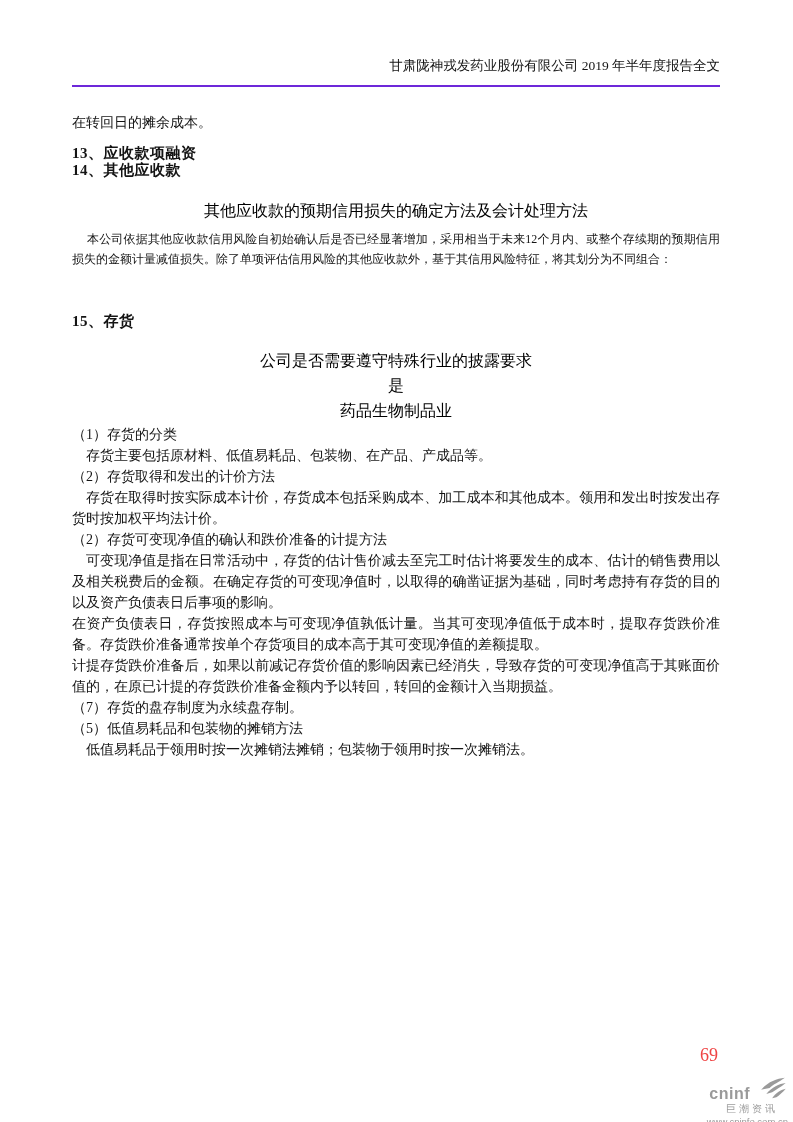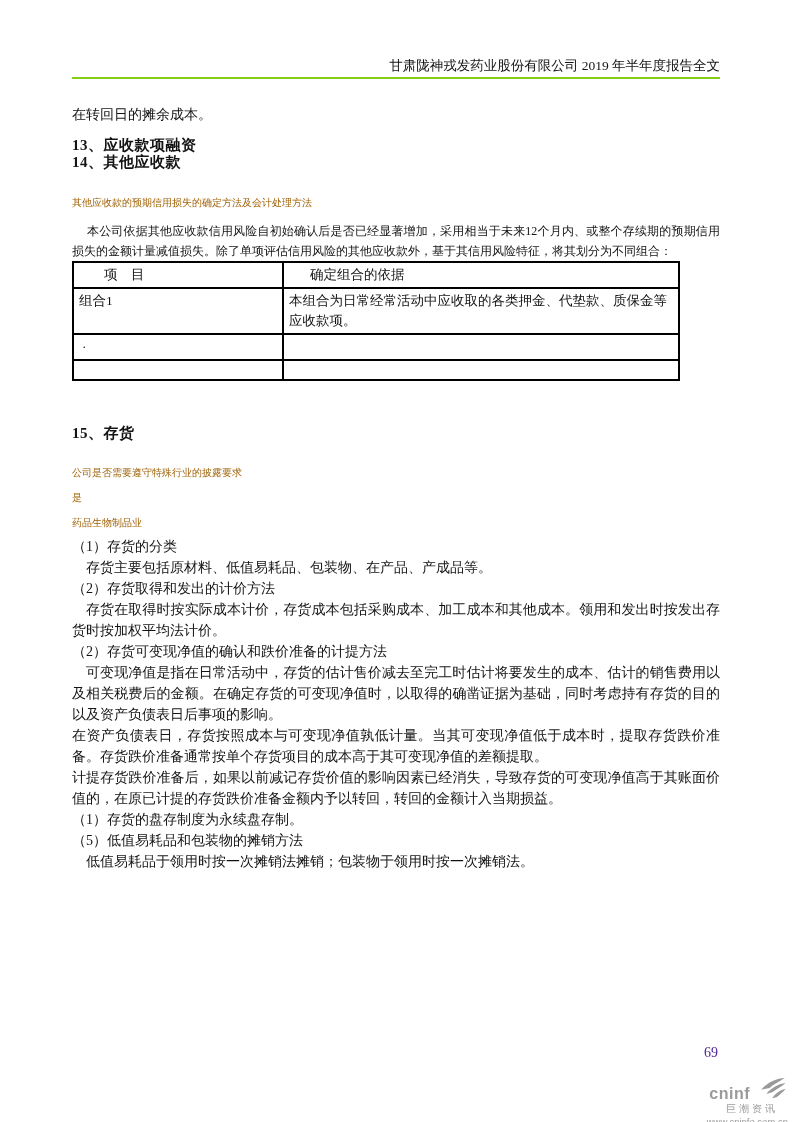--- a/index.html
+++ b/index.html
@@ -9,39 +9,39 @@
     width:793px; height:1122px;
     background:#ffffff;
     margin:0 auto;
     font-family:"Liberation Serif","DejaVu Serif",serif;
     color:#141414;
     overflow:hidden;
   }
   .content { position:absolute; left:72px; right:73px; top:0; }
 
   .report-header {
-    padding-top:58px; padding-bottom:4px;
-    border-bottom:2px solid #84cc16;
+    padding-top:58px; padding-bottom:12px;
+    border-bottom:2px solid #6d28d9;
     text-align:right;
     font-size:13.5px; line-height:15px;
     white-space:nowrap;
   }
 
   .intro { margin-top:25px; font-size:14px; line-height:21px; }
 
   h2.sec {
     font-size:15px; line-height:17px; font-weight:bold;
     letter-spacing:0.5px;
   }
   .sec13 { margin-top:12px; }
   .sec14 { }
   .sec15 { margin-top:44px; }
   .sec16 { margin-top:18px; }
 
-  .small-note { font-size:10px; line-height:14px; color:#a16207; }
+  .small-note { font-size:16px; line-height:14px; color:#000000;text-align:center; }
   .note14 { margin-top:25px; }
   .q15  { margin-top:24px; }
   .a15  { margin-top:11px; }
   .ind15{ margin-top:11px; }
 
   .para {
     margin-top:11px;
     font-size:12px; line-height:20px;
     text-align:justify;
     text-indent:15px;
@@ -75,21 +75,21 @@
   .items p {
     font-size:14px; line-height:21px;
     text-align:justify;
   }
   .items p.ind1 { text-indent:14px; }
   .items p.noind { text-indent:0; }
   .items p.paren { text-indent:0; }
 
   .page-num {
     position:absolute; top:1045px; right:75px;
-    font-size:14px; color:#4c1d95;
+    font-size:18px; color:#ef4444;
   }
 
   .cninf-logo {
     position:absolute; right:5px; top:1077px;
     width:88px;
     color:#9a9a9a;
     text-align:center;
     font-family:"Liberation Sans","DejaVu Sans",sans-serif;
     line-height:1;
   }
@@ -111,61 +111,37 @@
     <p class="intro">在转回日的摊余成本。</p>
 
     <h2 class="sec sec13">13、应收款项融资</h2>
 
     <h2 class="sec sec14">14、其他应收款</h2>
 
     <p class="small-note note14">其他应收款的预期信用损失的确定方法及会计处理方法</p>
 
     <p class="para">本公司依据其他应收款信用风险自初始确认后是否已经显著增加，采用相当于未来12个月内、或整个存续期的预期信用损失的金额计量减值损失。除了单项评估信用风险的其他应收款外，基于其信用风险特征，将其划分为不同组合：</p>
 
-    <table class="combo">
-      <colgroup>
-          <col class="c1">
-          <col class="c2">
-        </colgroup>
-      <tbody>
-          <tr>
-        <th class="h1">项　目</th>
-        <th class="h2">确定组合的依据</th>
-      </tr>
-      <tr class="r1">
-        <td>组合1</td>
-        <td>本组合为日常经常活动中应收取的各类押金、代垫款、质保金等应收款项。</td>
-      </tr>
-      <tr class="r2">
-        <td class="dot">·</td>
-        <td></td>
-      </tr>
-      <tr class="r3">
-        <td></td>
-        <td></td>
-      </tr>
-    </tbody>
-      </table>
 
     <h2 class="sec sec15">15、存货</h2>
 
     <p class="small-note q15">公司是否需要遵守特殊行业的披露要求</p>
     <p class="small-note a15">是</p>
     <p class="small-note ind15">药品生物制品业</p>
 
     <div class="items">
       <p class="paren">（1）存货的分类</p>
       <p class="ind1">存货主要包括原材料、低值易耗品、包装物、在产品、产成品等。</p>
       <p class="paren">（2）存货取得和发出的计价方法</p>
       <p class="ind1">存货在取得时按实际成本计价，存货成本包括采购成本、加工成本和其他成本。领用和发出时按发出存货时按加权平均法计价。</p>
       <p class="paren">（2）存货可变现净值的确认和跌价准备的计提方法</p>
       <p class="ind1">可变现净值是指在日常活动中，存货的估计售价减去至完工时估计将要发生的成本、估计的销售费用以及相关税费后的金额。在确定存货的可变现净值时，以取得的确凿证据为基础，同时考虑持有存货的目的以及资产负债表日后事项的影响。</p>
       <p class="noind">在资产负债表日，存货按照成本与可变现净值孰低计量。当其可变现净值低于成本时，提取存货跌价准备。存货跌价准备通常按单个存货项目的成本高于其可变现净值的差额提取。</p>
       <p class="noind">计提存货跌价准备后，如果以前减记存货价值的影响因素已经消失，导致存货的可变现净值高于其账面价值的，在原已计提的存货跌价准备金额内予以转回，转回的金额计入当期损益。</p>
-      <p class="paren">（1）存货的盘存制度为永续盘存制。</p>
+      <p class="paren">（7）存货的盘存制度为永续盘存制。</p>
       <p class="paren">（5）低值易耗品和包装物的摊销方法</p>
       <p class="ind1">低值易耗品于领用时按一次摊销法摊销；包装物于领用时按一次摊销法。</p>
     </div>
 
 
   </div>
 
   <div class="page-num">69</div>
 
   <div class="cninf-logo">

